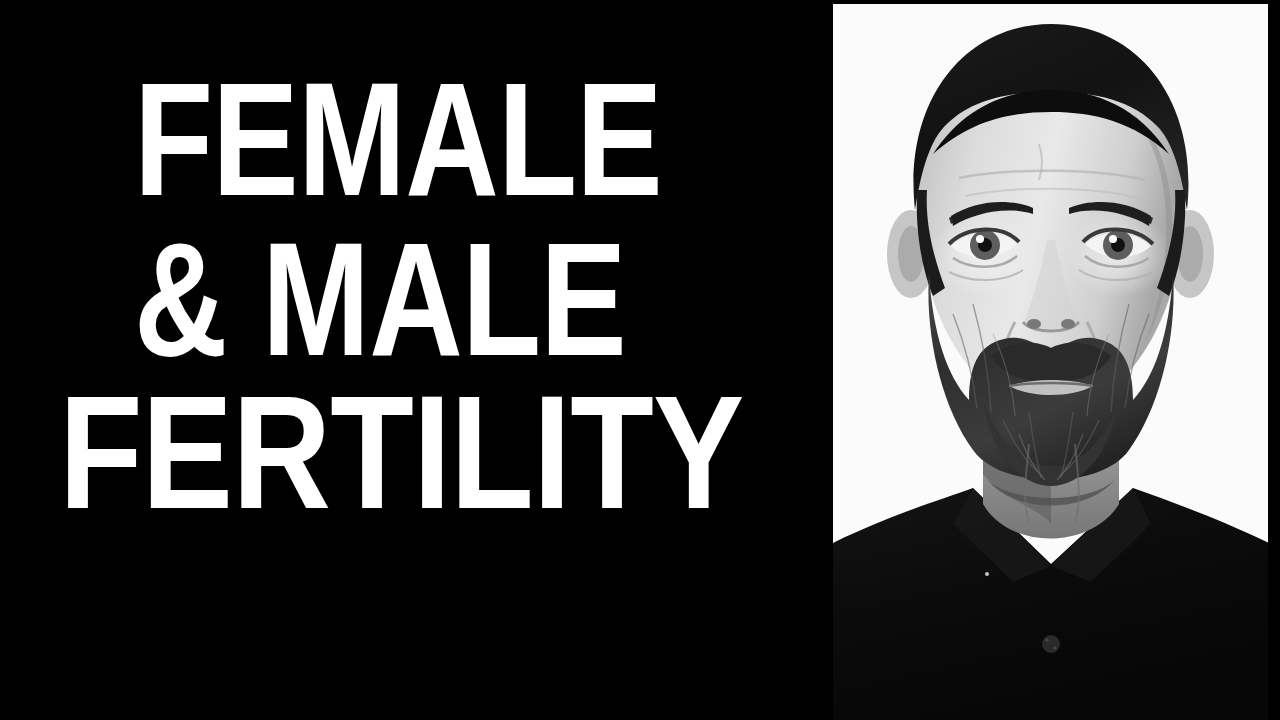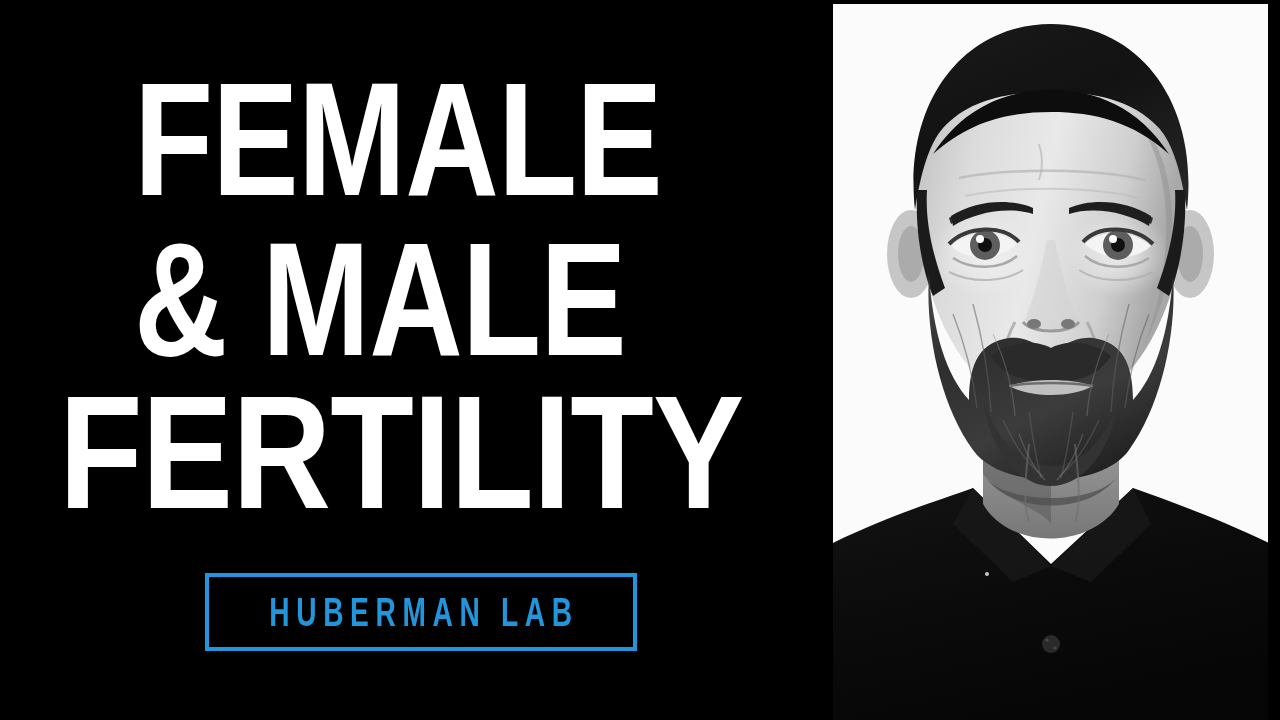--- a/index.html
+++ b/index.html
@@ -111,23 +111,20 @@
 <body>
 
 <div class="thumbnail">
 
   <div class="title-block">
     <div class="title-line title-line-1">FEMALE</div>
     <div class="title-line title-line-2">&amp; MALE</div>
     <div class="title-line title-line-3">FERTILITY</div>
   </div>
 
-  <div class="logo-box">
-    <span class="logo-text">HUBERMAN LAB</span>
-  </div>
 
   <div class="photo-frame">
     <svg class="photo-svg" viewBox="0 0 435 716" preserveAspectRatio="xMidYMid slice">
       <defs>
         <linearGradient id="skinG" x1="0" y1="0" x2="1" y2="0.3">
           <stop offset="0%" stop-color="#b9b9b9"></stop>
           <stop offset="28%" stop-color="#dcdcdc"></stop>
           <stop offset="55%" stop-color="#e9e9e9"></stop>
           <stop offset="82%" stop-color="#cfcfcf"></stop>
           <stop offset="100%" stop-color="#a8a8a8"></stop>

